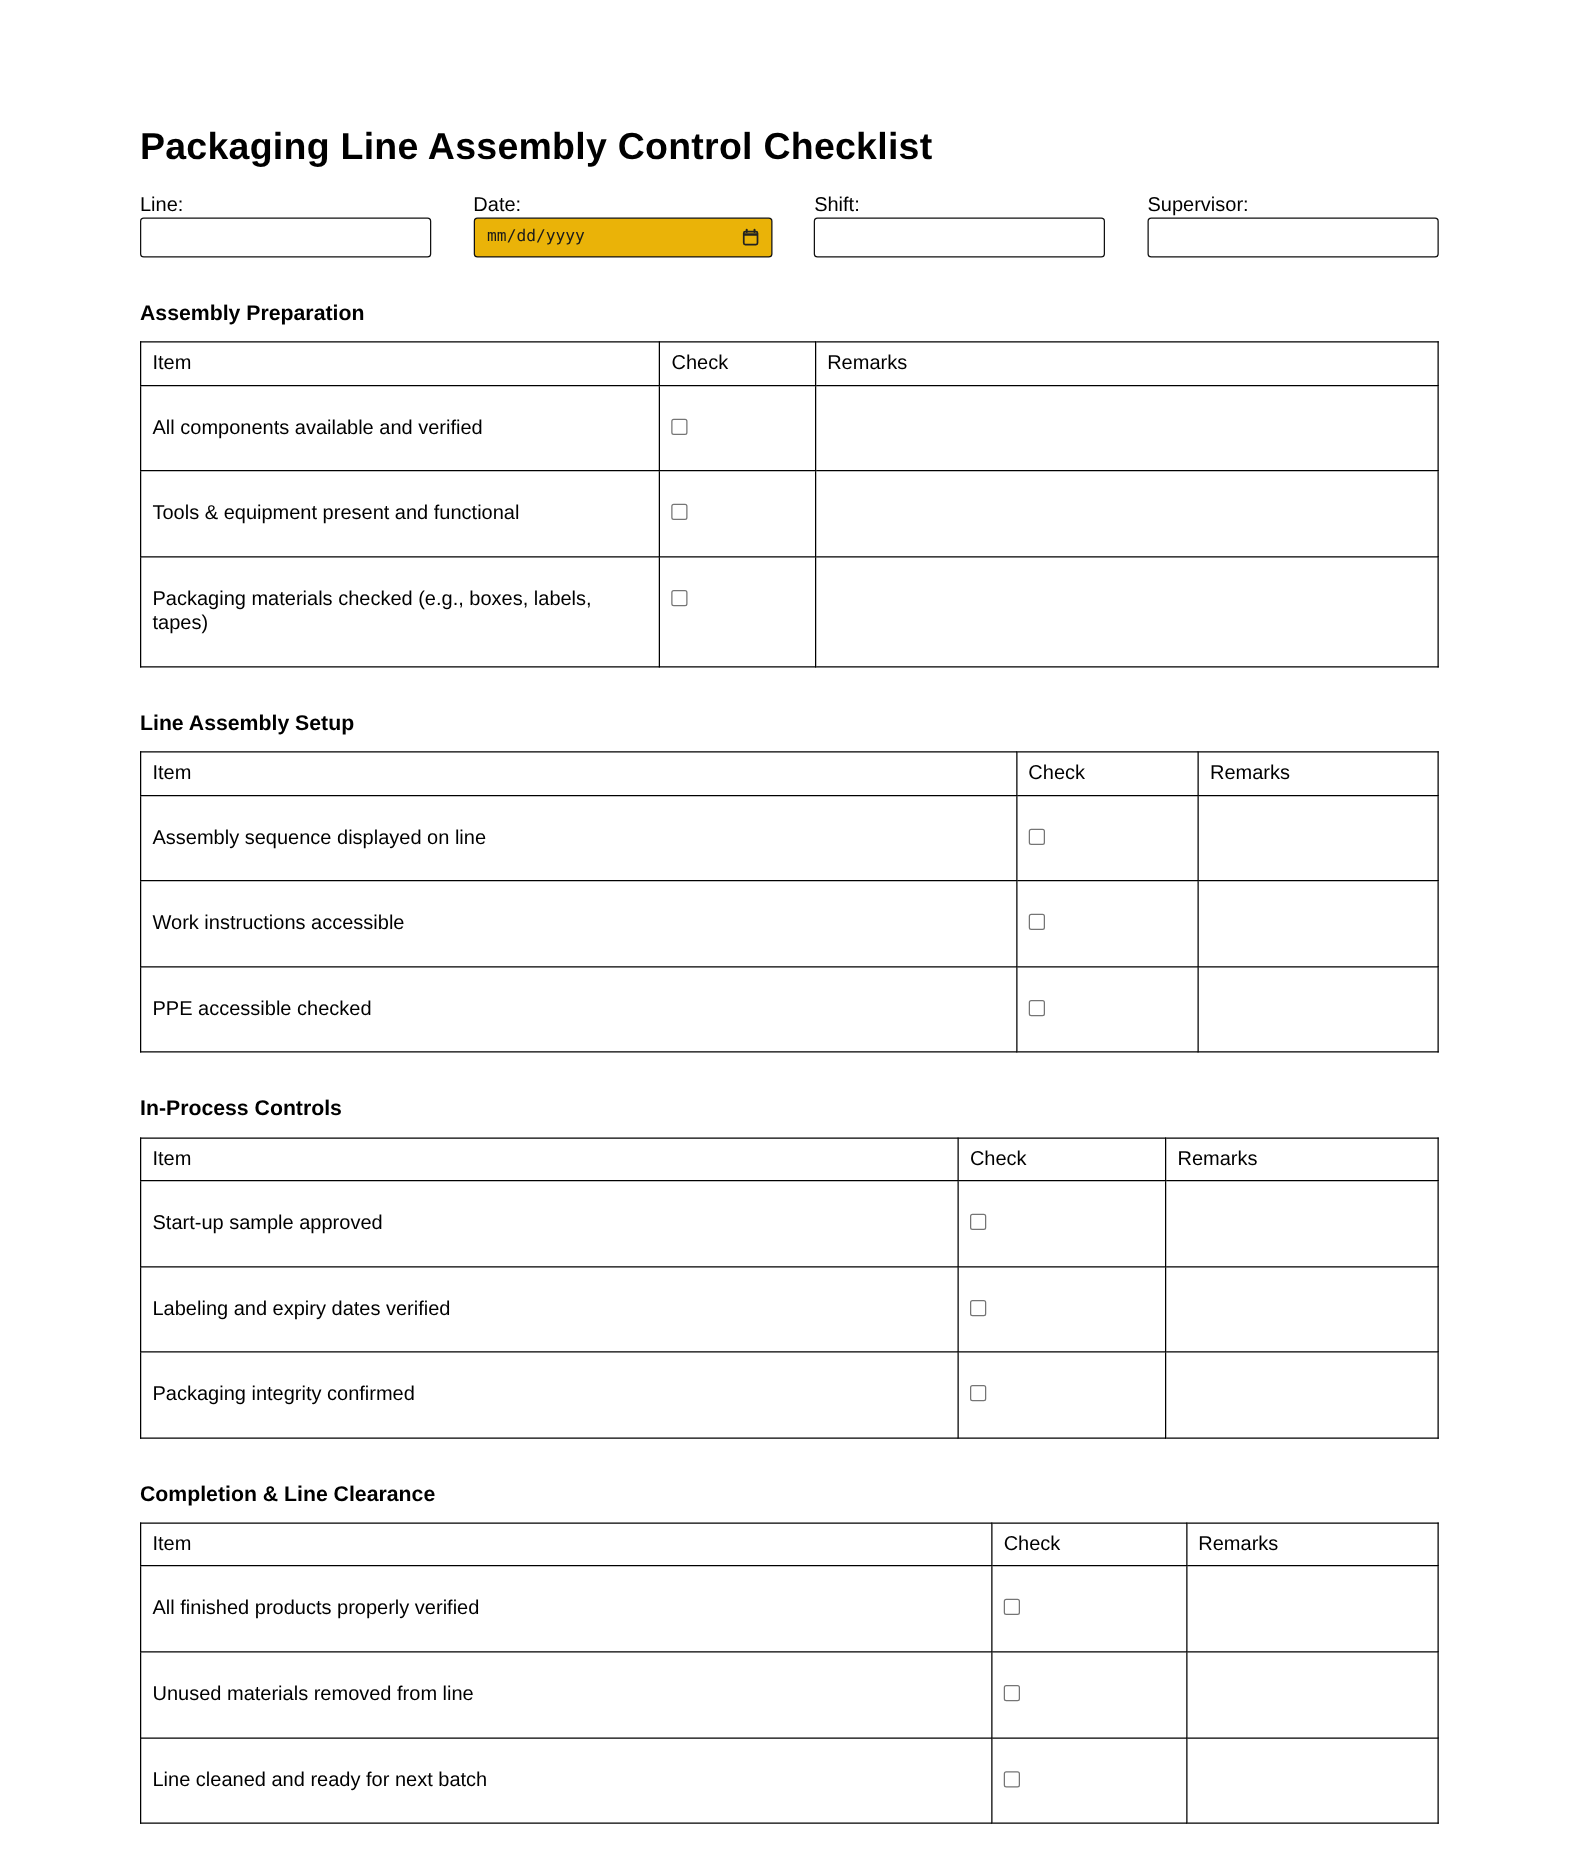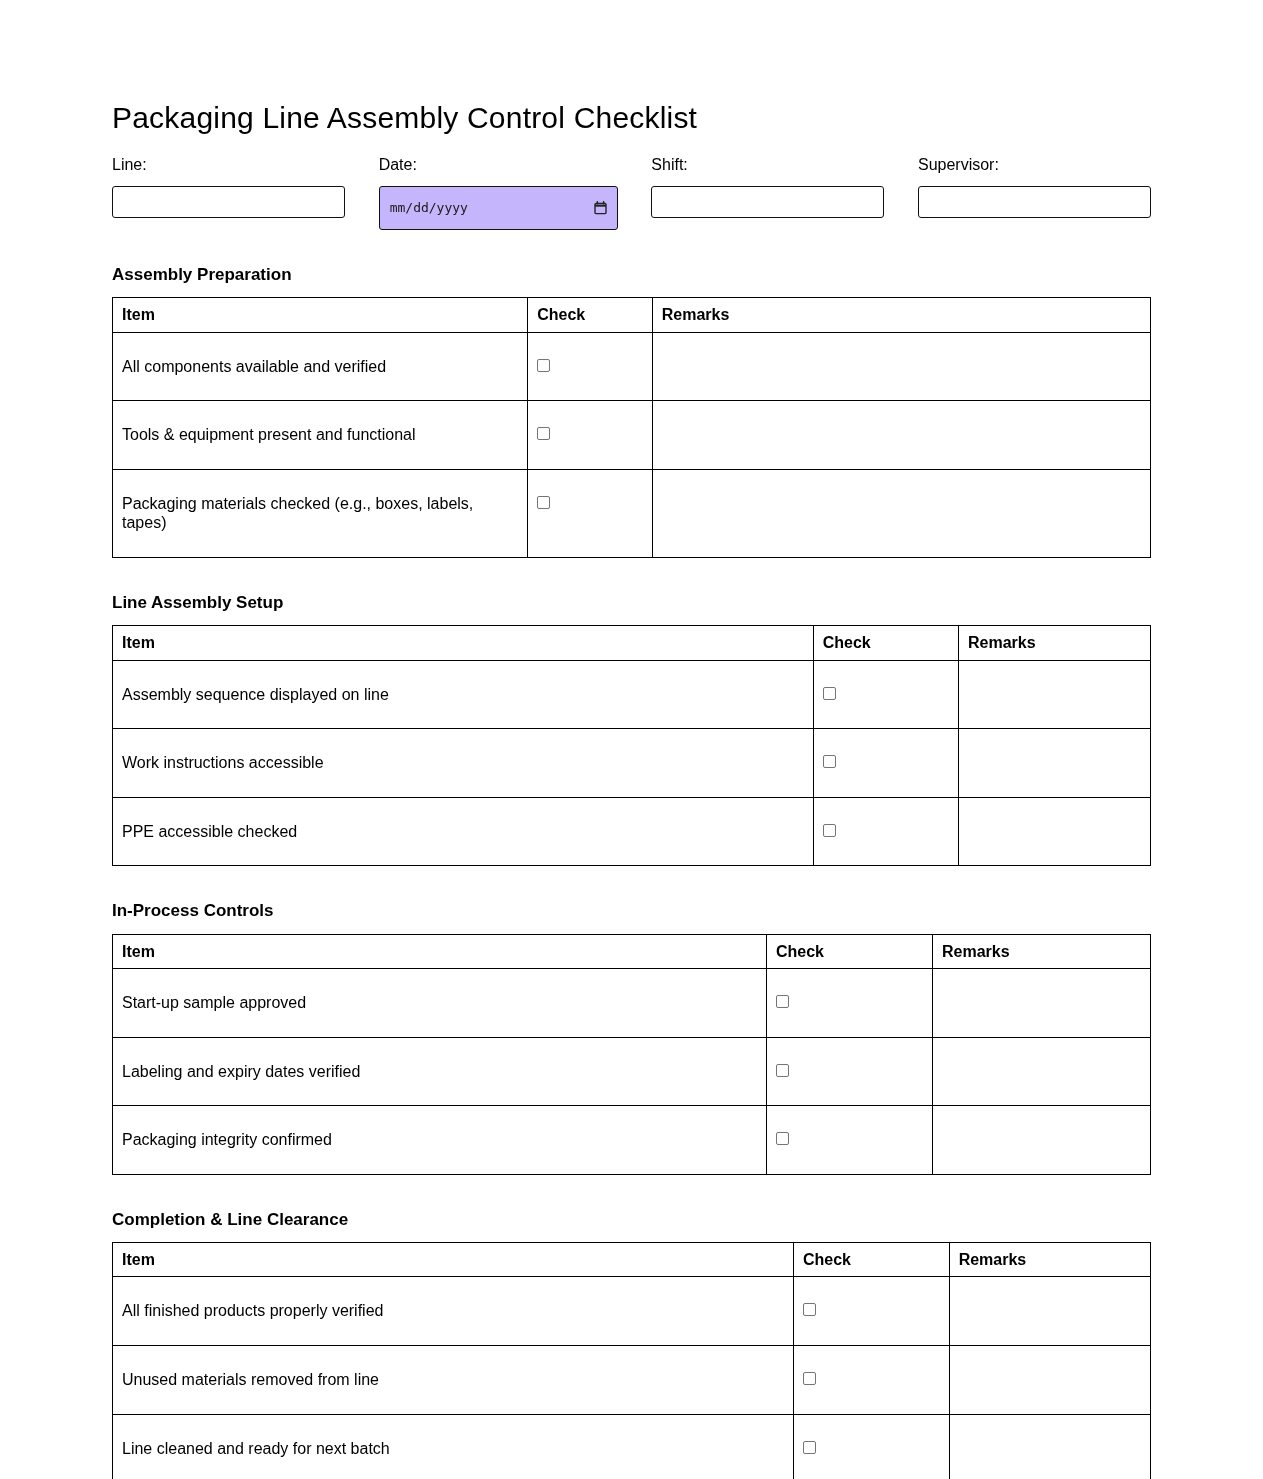--- a/index.html
+++ b/index.html
@@ -10,56 +10,55 @@
     background: #ffffff;
     color: #000000;
     font-family: "Liberation Sans", sans-serif;
   }
   .content {
     padding: 101px 112px 60px 112px;
     width: 1263px;
   }
   h1.page-title {
     font-size: 30px;
-    font-weight: normal;
+    font-weight: bold;
     margin: 0 0 19px 0;
     line-height: 1.15;
     letter-spacing: 0.2px;
   }
   
   .fields-row {
     display: flex;
     justify-content: space-between;
     margin: 0 0 0 0;
   }
   .field { width: 233px; }
   .field.field-date { width: 239px; }
   .field-label {
     display: block;
     font-size: 16px;
     line-height: 1.2;
-    margin-bottom: 12px;
   }
   .text-input {
     width: 100%;
     height: 32px;
     border: 1.5px solid #111111;
     border-radius: 3px;
     background: #ffffff;
     font-family: "Liberation Sans", sans-serif;
     font-size: 15px;
     padding: 0 8px;
     outline: none;
   }
   .date-input {
     width: 100%;
-    height: 44px;
+    height: 32px;
     border: 1.5px solid #111111;
     border-radius: 3px;
-    background: #c4b5fd;
+    background: #eab308;
     display: flex;
     align-items: center;
     justify-content: space-between;
     padding: 0 9px 0 10px;
     cursor: default;
   }
   .date-placeholder {
     font-family: "DejaVu Sans Mono", "Liberation Mono", monospace;
     font-size: 13px;
     color: #1a1a1a;
@@ -80,21 +79,21 @@
   }
   table.checklist th, table.checklist td {
     border: 1px solid #000000;
     padding: 24px 9px;
     font-size: 16px;
     line-height: 1.22;
     text-align: left;
     vertical-align: top;
     word-wrap: break-word;
   }
-  table.checklist th { font-weight: bold; padding: 7px 9px; }
+  table.checklist th { font-weight: normal; padding: 7px 9px; }
   
   table.t1 col.c-item { width: 40.0%; } table.t1 col.c-check { width: 12.0%; } table.t1 col.c-remarks { width: 48.0%; }
   table.t2 col.c-item { width: 67.5%; } table.t2 col.c-check { width: 14.0%; } table.t2 col.c-remarks { width: 18.5%; }
   table.t3 col.c-item { width: 63.0%; } table.t3 col.c-check { width: 16.0%; } table.t3 col.c-remarks { width: 21.0%; }
   table.t4 col.c-item { width: 65.6%; } table.t4 col.c-check { width: 15.0%; } table.t4 col.c-remarks { width: 19.4%; }
   .checkbox {
     appearance: none;
     -webkit-appearance: none;
     width: 13px;
     height: 13px;

